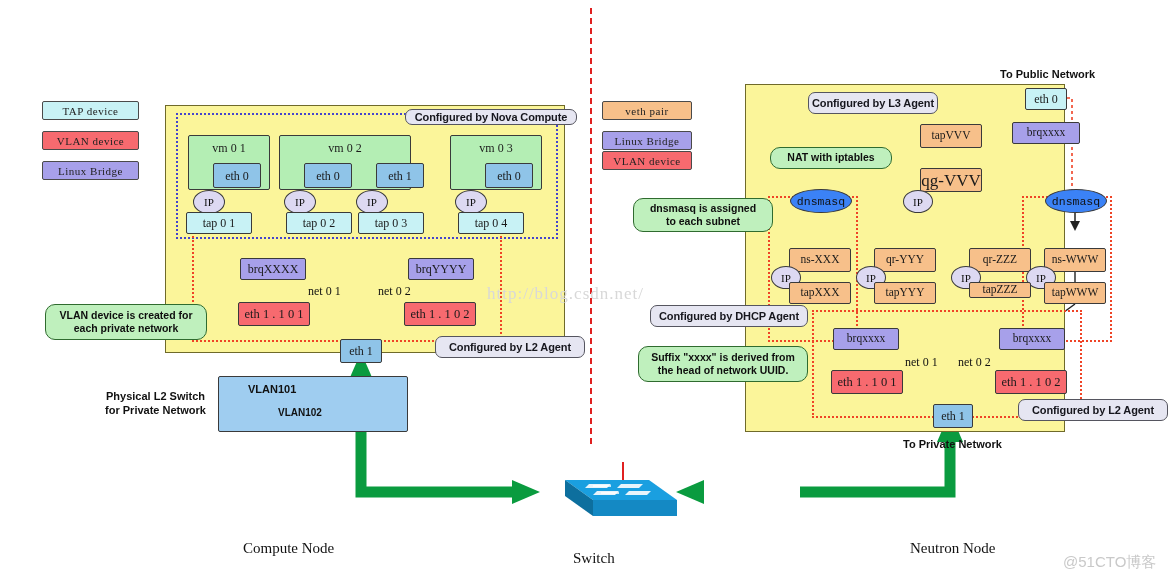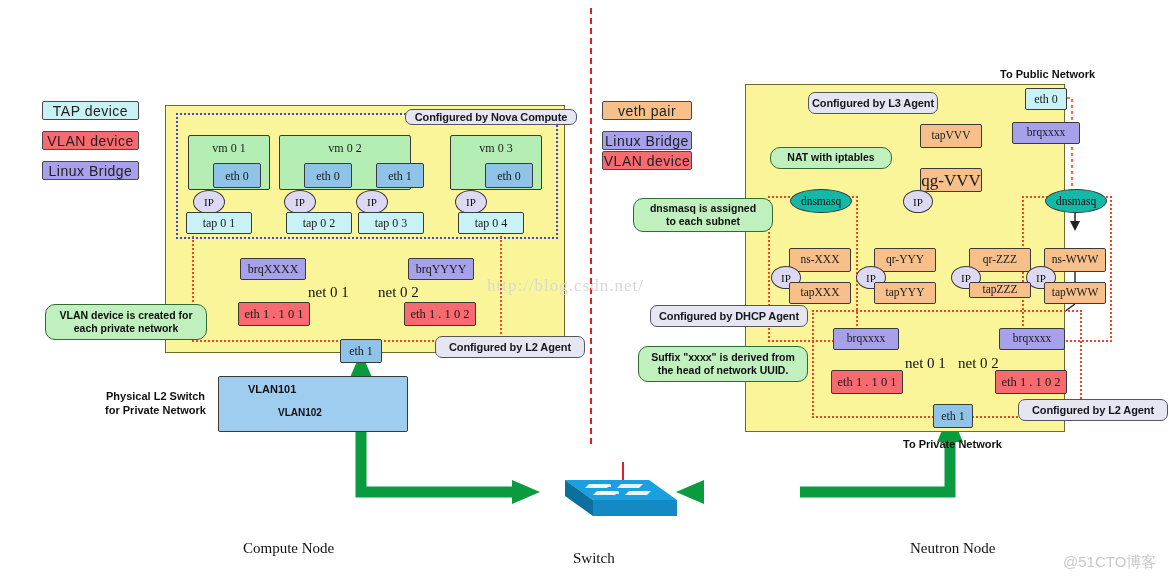--- a/index.html
+++ b/index.html
@@ -15,21 +15,21 @@
   .tap{background:#c8f2f5;}
   .vlan{background:#f76a6f;}
   .bridge{background:#a7a0ea;}
   .veth{background:#f7c08a;}
   .ethb{background:#8fc4e8;}
   .vm{background:#b4eeb4;}
   .sw{background:#9fcdf0;}
 
   
   .legend{border:1.5px solid #4a4a4a;border-radius:2px;
-          font-family:Liberation Sans, sans-serif;font-size:14px;
+          font-family:Liberation Serif, serif;font-size:11px;
           display:flex;align-items:center;justify-content:center;
           letter-spacing:.5px;color:#222;}
 
   
   .host{background:#fbf59a;border:1.5px solid #6f6a2a;}
 
   
   .dotblue{border:2px dotted #4444cc;}
   .dotred{border:2px dotted #ef4326;}
 
@@ -42,28 +42,28 @@
   
   .callout{background:#bff0bd;border:1.5px solid #2f6b2f;border-radius:10px;
            font-size:10.5px;color:#0e0e0e;display:flex;align-items:center;
            justify-content:center;text-align:center;line-height:1.25;
            font-weight:600;padding:2px 5px;
            font-family:"Liberation Sans", sans-serif;}
 
   .ip{background:#ddd9f2;border:1.5px solid #3a3a3a;border-radius:50%;
       display:flex;align-items:center;justify-content:center;
       font-family:"Liberation Serif", serif;font-size:11px;color:#111;margin-top:38px;}
-  .dnsmasq{background:#14b8a6;border:1.5px solid #3a3a3a;border-radius:50%;
+  .dnsmasq{background:#3b82f6;border:1.5px solid #3a3a3a;border-radius:50%;
       display:flex;align-items:center;justify-content:center;
-      font-family:Liberation Serif, serif;font-size:11.5px;color:#111;}
+      font-family:Liberation Mono, monospace;font-size:11.5px;color:#111;}
 
   .plain{font-family:"Liberation Sans", sans-serif;font-size:11px;
          color:#111;font-weight:600;line-height:1.25;}
   .serifLbl{font-family:"Liberation Serif", serif;font-size:15px;color:#111;}
-  .netlbl{font-family:"Liberation Serif", serif;font-size:15px;color:#111;}
+  .netlbl{font-family:"Liberation Serif", serif;font-size:12px;color:#111;}
   .wm{color:#d8d8d8;font-family:"Liberation Serif", serif;font-size:17px;
       letter-spacing:1px;}
   .wm2{color:#c9c9c9;font-family:"Liberation Sans", sans-serif;font-size:15px;}
   svg{position:absolute;left:0;top:0;overflow:visible;}
 </style>
 </head>
 <body>
 
 <div id="stage">
 
@@ -277,16 +277,16 @@
           <path d="M64,31 L82,31"></path>
       </g>
       <line x1="86" y1="0" x2="86" y2="18" stroke="#e02020" stroke-width="2"></line>
     </svg>
   </div>
 
   <div class="abs serifLbl" style="left:243px;top:540px;">Compute Node</div>
   <div class="abs serifLbl" style="left:573px;top:550px;">Switch</div>
   <div class="abs serifLbl" style="left:910px;top:540px;">Neutron Node</div>
 
-  <div class="abs wm" style="left:487px;top:276px;">http://blog.csdn.net/</div>
+  <div class="abs wm" style="left:487px;top:284px;">http://blog.csdn.net/</div>
   <div class="abs wm2" style="left:1063px;top:553px;">@51CTO博客</div>
 
 </div>
 
 </body></html>

